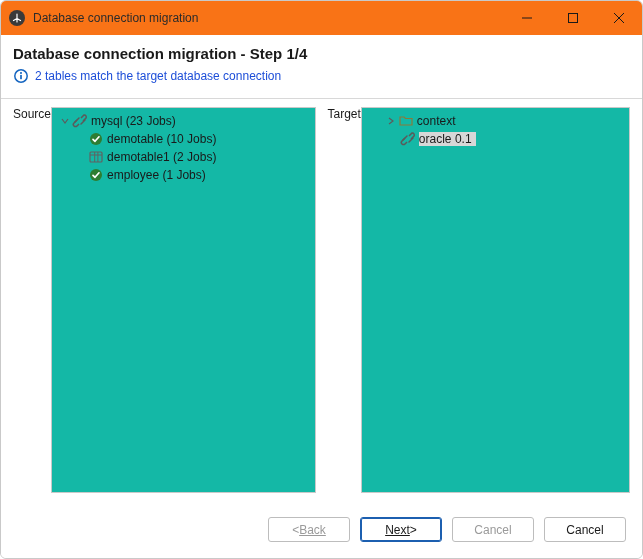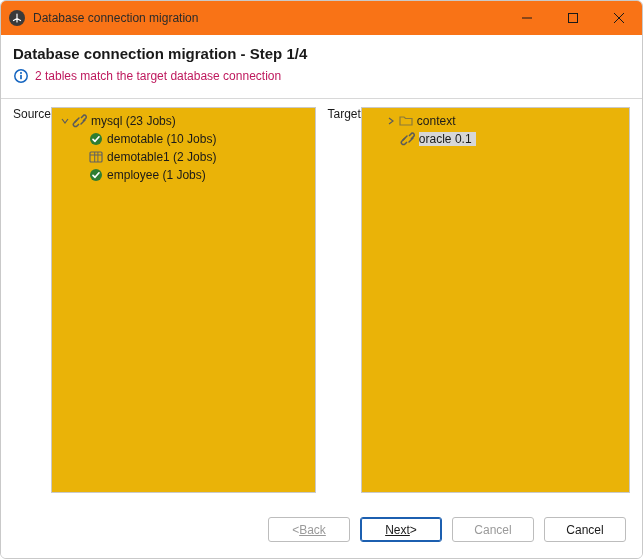--- a/index.html
+++ b/index.html
@@ -56,21 +56,21 @@
     margin: 0 0 6px 0;
     font-size: 15px;
     font-weight: 700;
     color: #1a1a1a;
   }
   .banner .info-row {
     display: flex;
     align-items: center;
     gap: 6px;
     font-size: 12px;
-    color: #be185d;
+    color: #1d4ed8;
   }
   .info-icon {
     width: 16px; height: 16px;
     display: inline-flex;
     align-items: center;
     justify-content: center;
   }
 
   
   .main {
@@ -87,21 +87,21 @@
     min-height: 0;
   }
   .col-header {
     font-size: 12px;
     padding-bottom: 4px;
     color: #1a1a1a;
   }
   .tree {
     flex: 1;
     border: 1px solid #c9c9c9;
-    background: #eab308;
+    background: #14b8a6;
     overflow: auto;
     padding-top: 4px;
   }
   .tree .row {
     display: flex;
     align-items: center;
     height: 18px;
     font-size: 12px;
     white-space: nowrap;
   }

